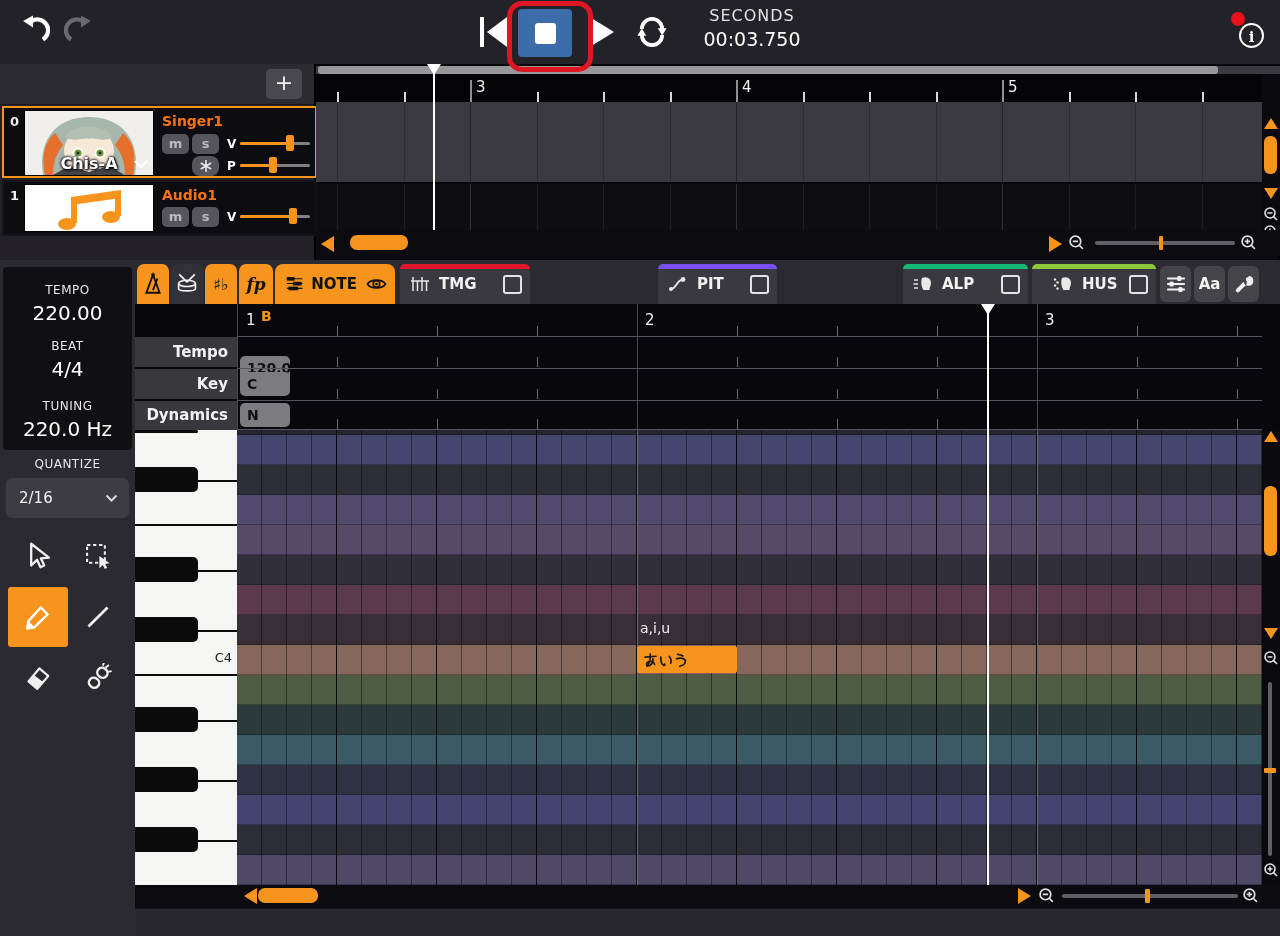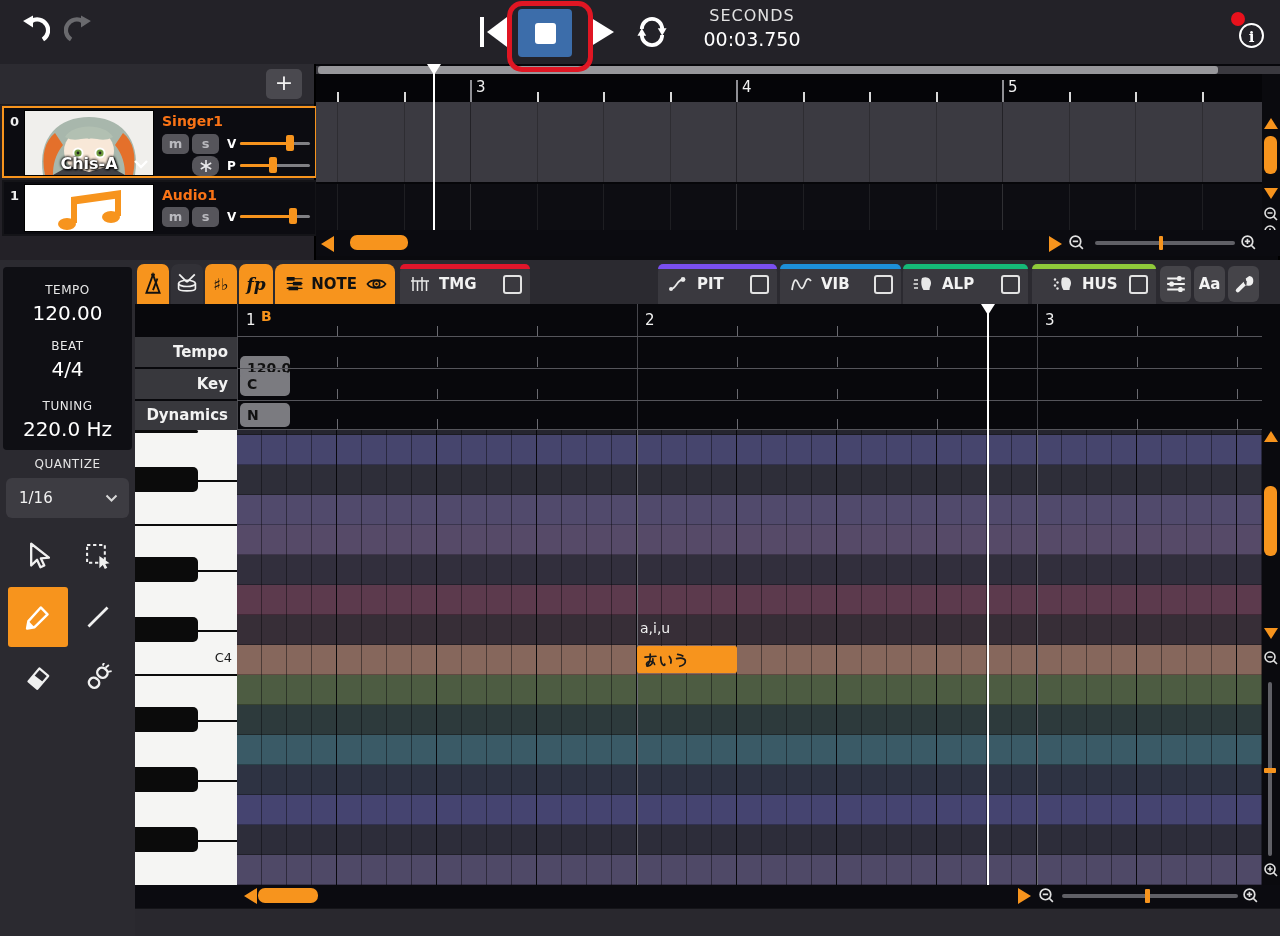--- a/index.html
+++ b/index.html
@@ -329,29 +329,29 @@
       <svg class="mag" style="position:absolute;left:924px;top:4px;" width="17" height="17" viewBox="0 0 16 16">
           <circle cx="7" cy="7" r="5" stroke="#e0e0e0" stroke-width="1.6" fill="none"></circle>
           <path d="M10.6,10.6 L14,14 M4.5,7 H9.5 M7,4.5 V9.5" stroke="#e0e0e0" stroke-width="1.6"></path>
         </svg>
     </div>
   </div>
 
   <div id="sidebar">
     <div id="infopanel">
       <div class="ip-small" style="top:16px;">TEMPO</div>
-      <div class="ip-big" style="top:34px;">120.00</div>
+      <div class="ip-big" style="top:34px;">220.00</div>
       <div class="ip-small" style="top:72px;">BEAT</div>
       <div class="ip-big" style="top:90px;">4/4</div>
       <div class="ip-small" style="top:132px;">TUNING</div>
       <div class="ip-big" style="top:150px;">220.0 Hz</div>
     </div>
     <div id="qlabel">QUANTIZE</div>
     <div id="qdrop">
-      <span>1/16</span>
+      <span>2/16</span>
       <svg width="13" height="9" viewBox="0 0 13 9">
           <path d="M1.5,1.5 L6.5,6.5 L11.5,1.5" stroke="#d8d8d8" stroke-width="2" fill="none"></path>
         </svg>
     </div>
 
     <div class="tool" style="left:8px;top:266px;">
       <svg width="30" height="30" viewBox="0 0 22 22">
           <path d="M6,2 L6,18 L10.3,13.8 L12.8,19.3 L15.6,18 L13.1,12.7 L19,12.2 Z" stroke="#f0f0f0" stroke-width="1.7" fill="none" stroke-linejoin="round"></path>
         </svg>
     </div>
@@ -435,28 +435,20 @@
         </svg>
     </div>
     <div class="ptab" style="left:523px;width:119px;">
       <span class="ttop" style="background: rgb(122, 79, 240);"></span>
       <svg class="ticon" width="22" height="20" viewBox="0 0 22 20">
           <path d="M3,15 C8,15 9,6 14,6" stroke="#e8e8e8" stroke-width="1.8" fill="none"></path>
           <circle cx="3" cy="15" r="2" fill="#e8e8e8"></circle>
           <circle cx="15" cy="5.5" r="2.4" fill="#e8e8e8"></circle>
         </svg>
       <span>PIT</span>
-      <span class="cb"></span>
-    </div>
-    <div class="ptab" style="left:645px;width:121px;">
-      <span class="ttop" style="background: rgb(29, 143, 216);"></span>
-      <svg class="ticon" width="24" height="20" viewBox="0 0 24 20">
-          <path d="M2,16 C4,4 6,4 8.5,10 C11,16 13,16 15.5,8 C17,4 19,4 21,7" stroke="#e8e8e8" stroke-width="1.8" fill="none"></path>
-        </svg>
-      <span>VIB</span>
       <span class="cb"></span>
     </div>
     <div class="ptab" style="left:768px;width:125px;">
       <span class="ttop" style="background: rgb(21, 184, 119);"></span>
       <svg class="ticon" width="22" height="20" viewBox="0 0 22 20">
           <path d="M1,6 H5 M0.5,10 H5 M1,14 H5" stroke="#e8e8e8" stroke-width="1.5"></path>
           <path d="M9,4 C14,1.5 18.5,5 18,9.5 C17.8,12 16.5,13 16.5,16 L10.5,16 C8.5,13 7.5,8 9,4 Z" fill="#e8e8e8"></path>
         </svg>
       <span>ALP</span>
       <span class="cb"></span>

